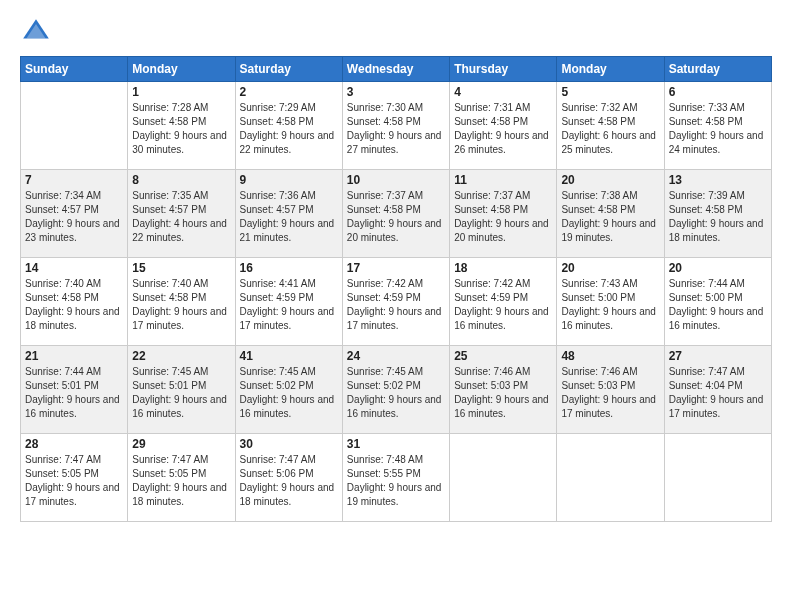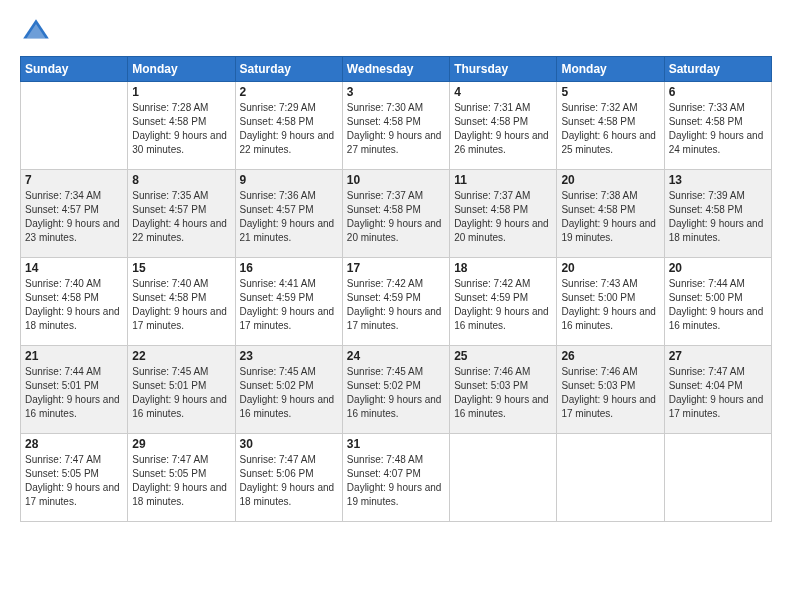--- a/index.html
+++ b/index.html
@@ -318,21 +318,21 @@
         </td>
           <td>
           <span class="day-number">22</span>
           <div class="day-info">
             <span>Sunrise: 7:45 AM</span><br>
             <span>Sunset: 5:01 PM</span><br>
             <span>Daylight: 9 hours and 16 minutes.</span>
           </div>
         </td>
           <td>
-          <span class="day-number">23</span>
+          <span class="day-number">41</span>
           <div class="day-info">
             <span>Sunrise: 7:45 AM</span><br>
             <span>Sunset: 5:02 PM</span><br>
             <span>Daylight: 9 hours and 16 minutes.</span>
           </div>
         </td>
           <td>
           <span class="day-number">24</span>
           <div class="day-info">
             <span>Sunrise: 7:45 AM</span><br>
@@ -342,21 +342,21 @@
         </td>
           <td>
           <span class="day-number">25</span>
           <div class="day-info">
             <span>Sunrise: 7:46 AM</span><br>
             <span>Sunset: 5:03 PM</span><br>
             <span>Daylight: 9 hours and 16 minutes.</span>
           </div>
         </td>
           <td>
-          <span class="day-number">26</span>
+          <span class="day-number">48</span>
           <div class="day-info">
             <span>Sunrise: 7:46 AM</span><br>
             <span>Sunset: 5:03 PM</span><br>
             <span>Daylight: 9 hours and 17 minutes.</span>
           </div>
         </td>
           <td>
           <span class="day-number">27</span>
           <div class="day-info">
             <span>Sunrise: 7:47 AM</span><br>
@@ -387,21 +387,21 @@
           <div class="day-info">
             <span>Sunrise: 7:47 AM</span><br>
             <span>Sunset: 5:06 PM</span><br>
             <span>Daylight: 9 hours and 18 minutes.</span>
           </div>
         </td>
           <td>
           <span class="day-number">31</span>
           <div class="day-info">
             <span>Sunrise: 7:48 AM</span><br>
-            <span>Sunset: 4:07 PM</span><br>
+            <span>Sunset: 5:55 PM</span><br>
             <span>Daylight: 9 hours and 19 minutes.</span>
           </div>
         </td>
           <td class="empty-cell"></td>
           <td class="empty-cell"></td>
           <td class="empty-cell"></td>
         </tr>
       </tbody>
   </table>
 </div>

